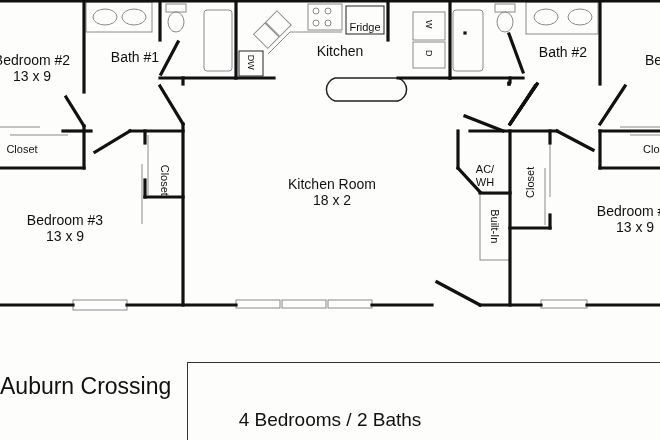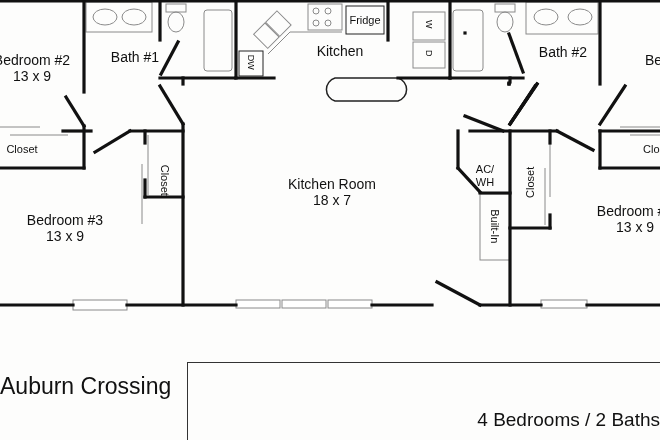--- a/index.html
+++ b/index.html
@@ -6,21 +6,21 @@
   body { width: 660px; height: 440px; overflow: hidden; position: relative; font-family: "Liberation Sans", sans-serif; }
   #plan { position: absolute; left: 0; top: 0; width: 660px; height: 440px; }
   .lbl { position: absolute; color: #111; font-family: "Liberation Sans", sans-serif; text-align: center; white-space: nowrap; line-height: 1.15; }
   .lbl-room { font-size: 14px; }
   .lbl-small { font-size: 11px; }
   .lbl-tiny { font-size: 9px; }
   .vert-cw { transform: rotate(90deg); transform-origin: center center; }
   .vert-ccw { transform: rotate(-90deg); transform-origin: center center; }
   .title-box { position: absolute; left: 187px; top: 362px; width: 500px; height: 90px; border: 1px solid #333; background: #fdfdfc; }
   .title-main { position: absolute; left: 0; top: 373px; width: 660px; font-size: 23px; color: #111; }
-  .title-sub { position: absolute; left: 0; top: 409px; width: 660px; text-align: right; font-size: 19px; color: #111; }
+  .title-sub { position: absolute; left: 0; top: 409px; width: 660px; text-align: center; font-size: 19px; color: #111; }
 </style>
 </head>
 <body>
 
 <svg id="plan" viewBox="0 0 660 440" xmlns="http://www.w3.org/2000/svg">
   <g stroke="#8a8a8a" stroke-width="1" fill="none">
 
     <rect x="86" y="2" width="66" height="30"></rect>
     <ellipse cx="105" cy="17" rx="12" ry="8"></ellipse>
     <ellipse cx="134" cy="17" rx="12" ry="8"></ellipse>
@@ -147,35 +147,35 @@
     <line x1="509" y1="34" x2="523" y2="72"></line>
   </g>
 </svg>
 
 <div class="lbl lbl-room" style="left:-18px; top:52px; width:100px;">
   <div>Bedroom #2</div>
   <div>13 x 9</div>
 </div>
 <div class="lbl lbl-room" style="left:100px; top:49px; width:70px;">Bath #1</div>
 <div class="lbl lbl-room" style="left:300px; top:43px; width:80px;">Kitchen</div>
-<div class="lbl lbl-small" style="left:346px; top:14px; width:38px;">Fridge</div>
+<div class="lbl lbl-small" style="left:346px; top:21px; width:38px;">Fridge</div>
 <div class="lbl lbl-tiny vert-cw" style="left:239px; top:57px; width:24px;">DW</div>
 <div class="lbl lbl-tiny vert-cw" style="left:413px; top:19px; width:32px;">W</div>
 <div class="lbl lbl-tiny vert-cw" style="left:413px; top:48px; width:32px;">D</div>
 <div class="lbl lbl-room" style="left:528px; top:44px; width:70px;">Bath #2</div>
 <div class="lbl lbl-room" style="left:645px; top:52px; width:100px; text-align:left;">Bedroom #3</div>
 <div class="lbl lbl-small" style="left:0px; top:143px; width:44px;">Closet</div>
 <div class="lbl lbl-small vert-cw" style="left:140px; top:174px; width:50px;">Closet</div>
 <div class="lbl lbl-room" style="left:15px; top:212px; width:100px;">
   <div>Bedroom #3</div>
   <div>13 x 9</div>
 </div>
 <div class="lbl lbl-room" style="left:272px; top:176px; width:120px;">
   <div>Kitchen Room</div>
-  <div>18 x 7</div>
+  <div>18 x 2</div>
 </div>
 <div class="lbl lbl-small" style="left:468px; top:143px; width:34px;margin-top:20px;">
   <div>AC/</div>
   <div>WH</div>
 </div>
 <div class="lbl lbl-small vert-cw" style="left:465px; top:220px; width:60px;">Built-In</div>
 <div class="lbl lbl-small vert-ccw" style="left:505px; top:176px; width:50px;">Closet</div>
 <div class="lbl lbl-room" style="left:585px; top:203px; width:100px;">
   <div>Bedroom #4</div>
   <div>13 x 9</div>

